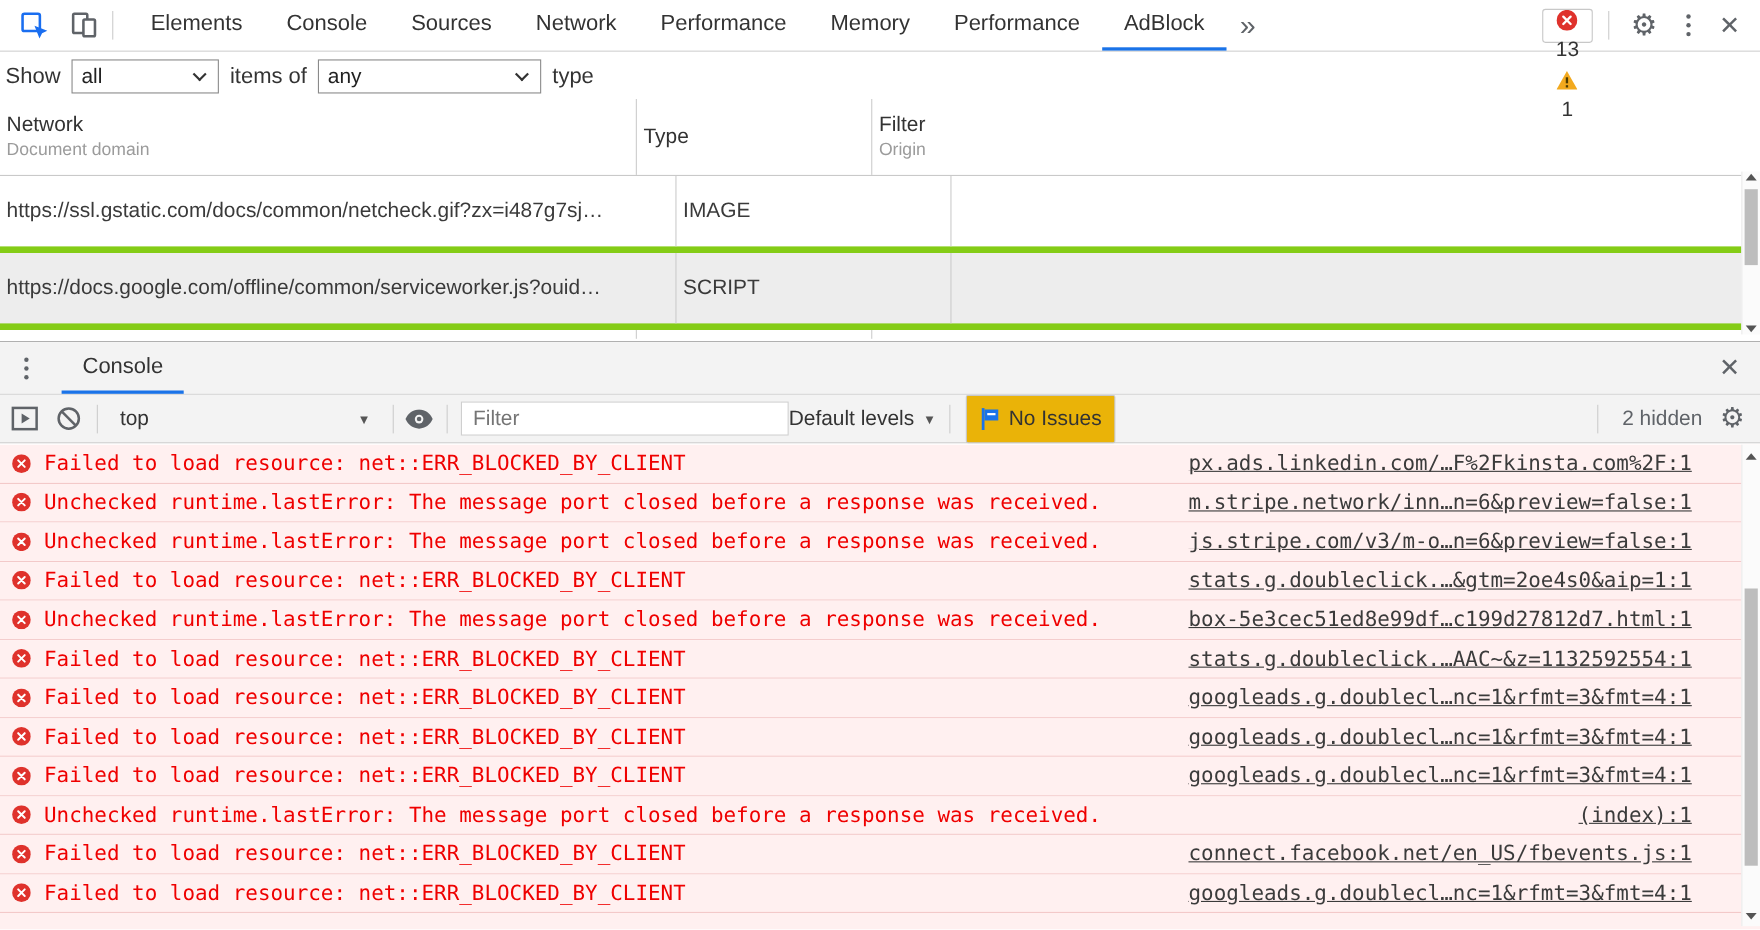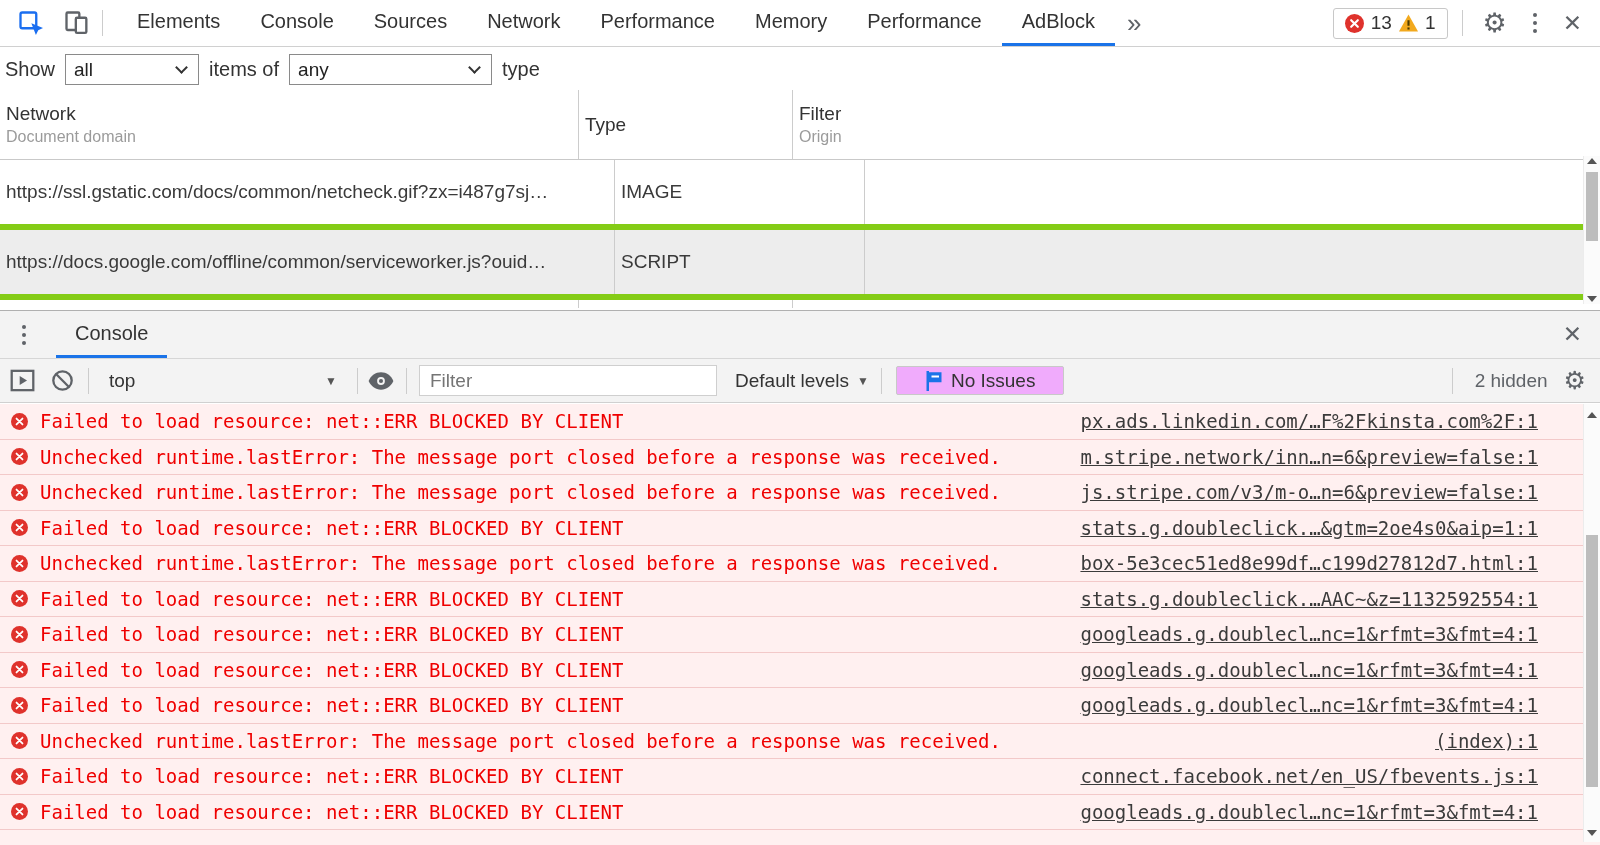--- a/index.html
+++ b/index.html
@@ -14,21 +14,21 @@
   .inspect-btn { margin-left:14px; width:34px; }
   .device-btn  { margin-left:12px; width:34px; }
   .vdiv { width:1px; height:26px; background:#ccc; margin:0 8px; }
   .tabs { display:flex; height:100%; margin-left:6px; }
   .tab { display:flex; align-items:center; height:100%; padding:0 20px; font-size:20px;
          color:#333; border-bottom:3px solid transparent; cursor:pointer; }
   .tab.active { border-bottom-color:#1a73e8; }
   .overflow-btn { font-size:26px; color:#5f6368; padding:0 12px; cursor:pointer; }
   .badge { margin-left:auto; display:flex; align-items:center; gap:7px; height:31px;
            border:1px solid #c8c8c8; border-radius:3px; padding:0 11px; font-size:19px;
-           color:#333; cursor:pointer; }
+           color:#333; cursor:pointer;flex-direction:column; }
   .gear { font-size:27px; color:#5f6368; line-height:1; cursor:pointer; }
   .dots { display:flex; flex-direction:column; gap:4px; padding:0 6px; cursor:pointer; }
   .dots i { width:4px; height:4px; border-radius:50%; background:#5f6368; }
   .close-x { font-size:23px; color:#5f6368; cursor:pointer; }
   .mt-right { display:flex; align-items:center; gap:20px; margin:0 18px 0 14px; }
 
   
   .controls-row { position:absolute; top:48px; left:0; right:0; height:42px;
     display:flex; align-items:center; padding-left:5px; font-size:20px; }
   .sel-wrap { position:relative; margin:0 10px; }
@@ -82,23 +82,23 @@
 
   .console-toolbar { height:44px; background:#f3f3f3; border-bottom:1px solid #d0d0d0;
     display:flex; align-items:center; padding:0 14px 0 10px; font-size:19px; color:#333; }
   .ct-item { display:flex; align-items:center; cursor:pointer; }
   .context-select { width:250px; display:flex; align-items:center; justify-content:space-between;
     padding:0 10px 0 12px; color:#333; cursor:pointer; }
   .small-tri { font-size:12px; color:#555; }
   .filter-input { width:298px; height:31px; border:1px solid #cfcfcf; background:#fff;
     font-family:"Liberation Sans",sans-serif; font-size:19px; color:#333; padding:0 10px; }
   .filter-input::placeholder { color:#757575; }
-  .levels { margin-left:18px; display:flex; align-items:center; gap:8px; cursor:pointer;justify-content:center; }
-  .no-issues { margin-left:2px; display:flex; align-items:center; gap:8px; height:29px;
-    border:1px solid #c8c8c8; border-radius:2px; background:#f0abfc; padding:0 28px; cursor:pointer; }
+  .levels { display:flex; align-items:center; gap:8px; cursor:pointer;justify-content:center; }
+  .no-issues { margin-left:2px; display:flex; align-items:center; gap:8px; height:44px;
+    border:1px solid #c8c8c8; border-radius:2px; background:#eab308; padding:0 12px; cursor:pointer; }
   .ct-right { margin-left:auto; display:flex; align-items:center; }
   .hidden-count { color:#5f6368; margin:0 16px 0 14px; }
   .drawer-gear { font-size:25px; }
 
   .console-messages { position:absolute; top:93px; left:0; right:0; bottom:0; background:#fff;
     overflow:hidden; }
   .msg-row { height:35.5px; display:flex; align-items:center; background:#fff0f0;
     border-bottom:1px solid #f3c9c9; padding:0 62px 0 11px; }
   .msg-icon { flex-shrink:0; margin-right:12px; display:flex; }
   .msg-text { color:#ef0000; font-family:"DejaVu Sans Mono", monospace; font-size:19px;

